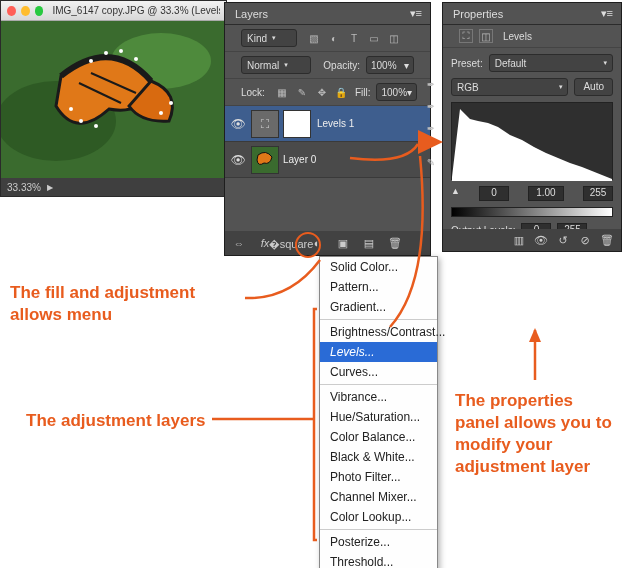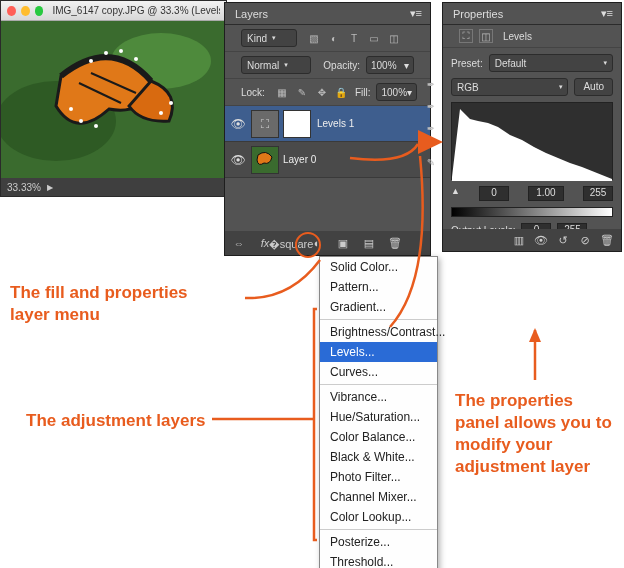--- a/index.html
+++ b/index.html
@@ -50,21 +50,21 @@
   .grad { height:10px; background:linear-gradient(to right,#000,#fff); border:1px solid #222; }
   .outrow { display:flex; align-items:center; gap:6px; font-size:10px; }
   .numbox { width:30px; height:15px; background:#2f2f2f; border:1px solid #222; color:#ddd; font-size:10px; text-align:center; }
   .btn { background:#434343; border:1px solid #2c2c2c; border-radius:3px; padding:2px 8px; font-size:10px; }
   .props-side { position:absolute; left:-22px; top:74px; width:20px; display:flex; flex-direction:column; gap:8px; align-items:center; }
   .props-footer { position:absolute; bottom:0; left:0; right:0; height:22px; background:#424242; display:flex; align-items:center; justify-content:flex-end; gap:6px; padding:0 6px; }
 
   
   .menu { position:absolute; left:319px; top:256px; width:119px; background:#fefefe; border:1px solid #888; box-shadow:2px 2px 6px rgba(0,0,0,.3); }
   .menu-item { font-size:12px; color:#222; padding:3px 10px; white-space:nowrap; }
-  .menu-item.sel { background:#2a6bd6; color:#fff; }
+  .menu-item.sel { background:#2a6bd6; color:#fff;font-style:italic; }
   .menu-sep { height:1px; background:#ccc; margin:2px 0; }
 
   
   .anno { position:absolute; color:#e85c1e; font-weight:bold; font-size:17px; line-height:1.3; }
   svg.overlay { position:absolute; left:0; top:0; pointer-events:none; }
 </style>
 </head>
 <body>
 
 <div class="imgwin">
@@ -268,15 +268,15 @@
   <line x1="212" y1="419" x2="314" y2="419" stroke="#e85c1e" stroke-width="2.5"></line>
 
   <path d="M317,309 L314,309 L314,540 L317,540" stroke="#e85c1e" stroke-width="2.5" fill="none"></path>
 
   <line x1="535" y1="380" x2="535" y2="330" stroke="#e85c1e" stroke-width="2.5"></line>
   <polygon points="535,328 529,342 541,342" fill="#e85c1e"></polygon>
 
   <path d="M390,327 Q432,280 420,156" stroke="#e85c1e" stroke-width="2.5" fill="none"></path>
 </svg>
 
-<div class="anno" style="left:10px; top:282px; width:220px">The fill and properties layer menu</div>
+<div class="anno" style="left:10px; top:282px; width:220px">The fill and adjustment allows menu</div>
 <div class="anno" style="left:26px; top:410px">The adjustment layers</div>
 <div class="anno" style="left:455px; top:390px; width:165px">The properties panel allows you to modify your adjustment layer</div>
 
 </body></html>

